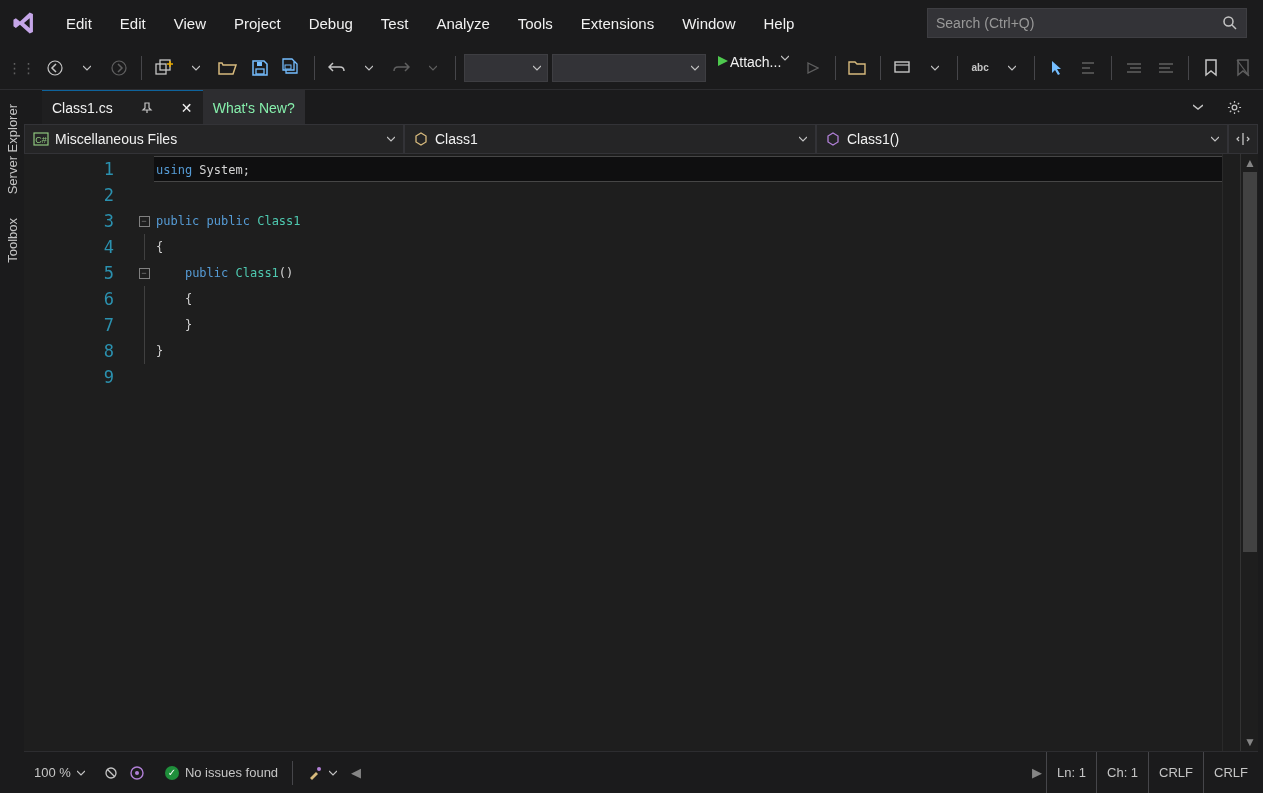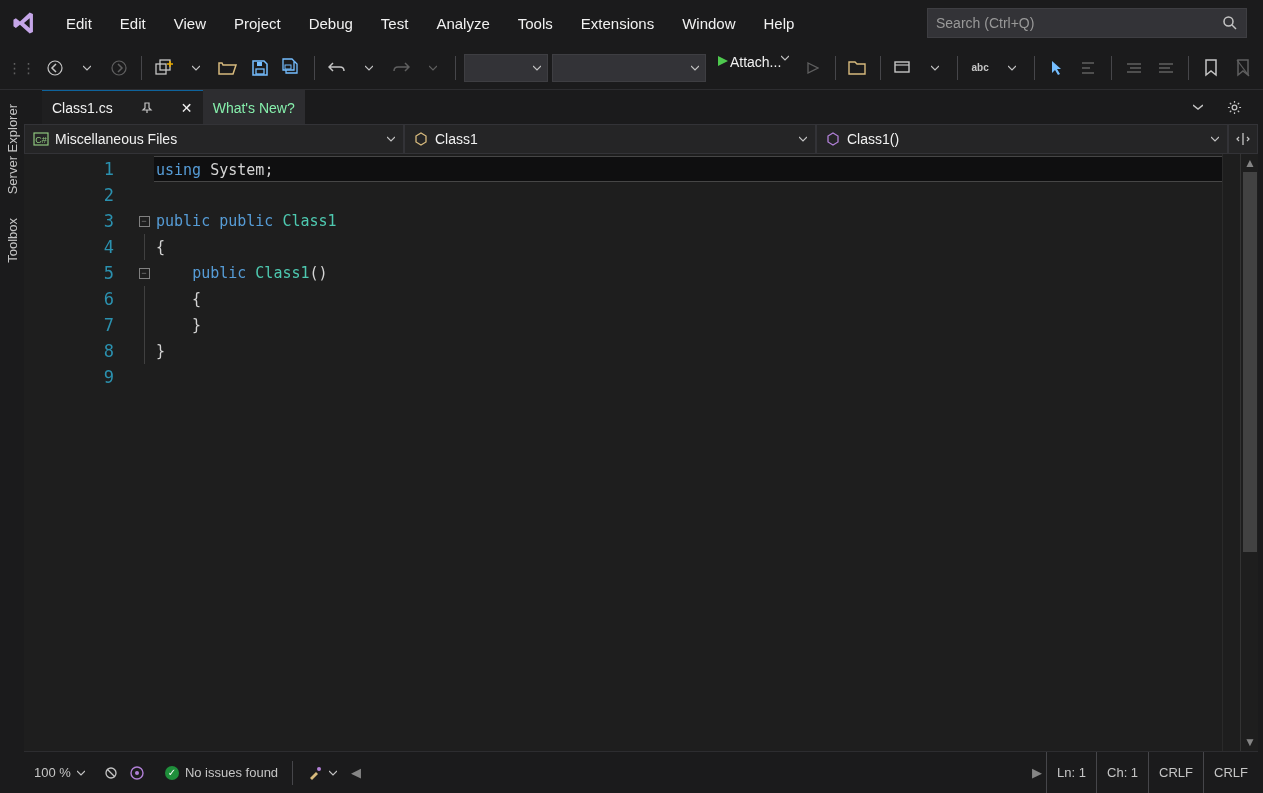--- a/index.html
+++ b/index.html
@@ -47,21 +47,21 @@
 .nb .drop { margin-left:auto; }
 .nav-row .split { width:30px; display:flex; align-items:center; justify-content:center; background:#252526; border:1px solid #333337; cursor:pointer;}
 
 .code-area { flex:1; display:flex; background:#1e1e1e; min-height:0;}
 .gutter { background:#1e1e1e; font-family: Consolas, monospace; font-size:17px; color:#2b91af; text-align:right; padding-top:2px;}
 .gutter .ln { height:26px; line-height:26px; padding-right:20px;}
 .fold-gutter { width:20px; background:#1e1e1e; padding-top:2px;}
 .fold-gutter .fg { height:26px; display:flex; align-items:center; justify-content:center;}
 .fold-box { width:11px; height:11px; border:1px solid #808080; display:flex; align-items:center; justify-content:center; font-size:9px; line-height:1; color:#808080; cursor:pointer;}
 .fold-line { width:1px; height:26px; background:#404040;}
-.code { flex:1; font-family: Consolas, monospace; font-size:15px; padding-top:2px; position:relative; min-width:0;}
+.code { flex:1; font-family: Consolas, monospace; font-size:12px; padding-top:2px; position:relative; min-width:0;}
 .code .cline { height:26px; line-height:26px; padding-left:2px; white-space:pre;}
 .code .cline.hl { background:#0f0f10; border-top:1px solid #464646; border-bottom:1px solid #464646;}
 .tok-kw { color:#569cd6;}
 .tok-type { color:#4ec9b0;}
 .tok-plain { color:#d4d4d4;}
 .scroll-v { width:18px; background:#1e1e1e; position:relative; border-left:1px solid #333;}
 .scroll-thumb { position:absolute; top:4px; left:2px; width:14px; height:380px; background:#424242;}
 .scroll-arrow { position:absolute; left:3px; font-size:12px; color:#858585;}
 
 .marker-strip { width:18px; background:#1e1e1e; border-left:1px solid #2a2a2a;}

